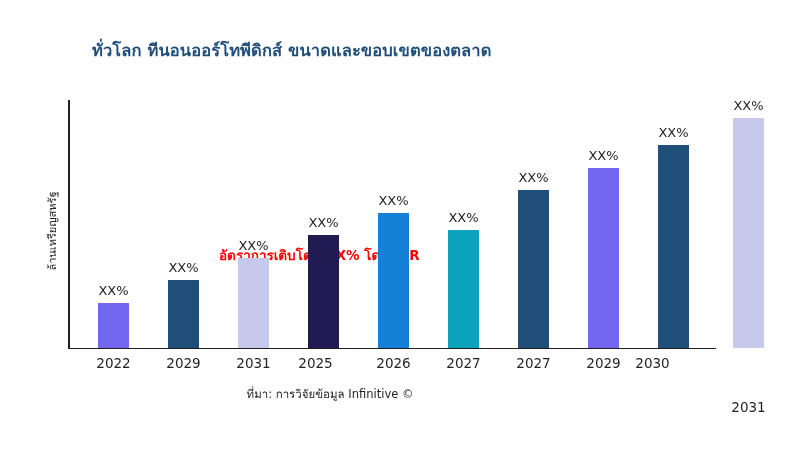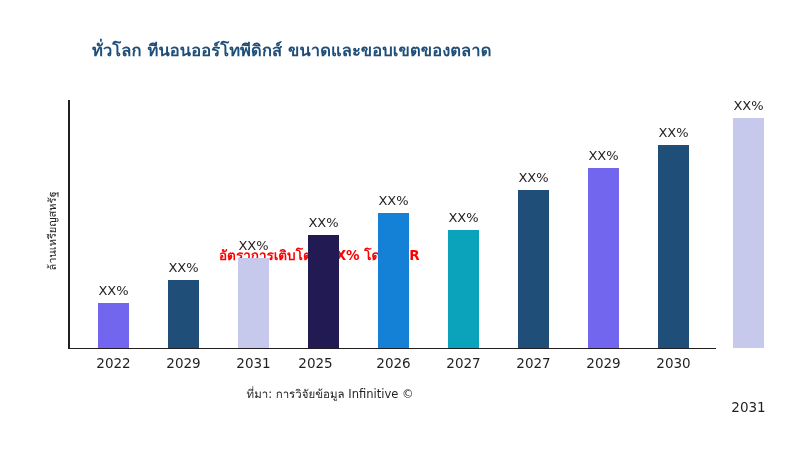--- a/index.html
+++ b/index.html
@@ -189,21 +189,21 @@
     <div class="bar-slot" style="left:500px;">
       <div class="bar" style="height:180px;background:#7366ee;"></div>
       <div class="bar-label" style="bottom:185px;">XX%</div>
     </div>
     <div class="tick-label" style="left:500px;">2029</div>
 
     <div class="bar-slot" style="left:570px;">
       <div class="bar" style="height:203px;background:#1f4e79;"></div>
       <div class="bar-label" style="bottom:208px;">XX%</div>
     </div>
-    <div class="tick-label" style="left:570px;text-align:center;">2030</div>
+    <div class="tick-label" style="left:549px;text-align:center;">2030</div>
 
     <div class="bar-slot" style="left:645px;">
       <div class="bar" style="height:230px;background:#c7c9ec;"></div>
       <div class="bar-label" style="bottom:235px;">XX%</div>
     </div>
     <div class="tick-label" style="left:645px;margin-top:44px;">2031</div>
   </div>
 
   <div id="source-note">ที่มา: การวิจัยข้อมูล Infinitive ©</div>
 

